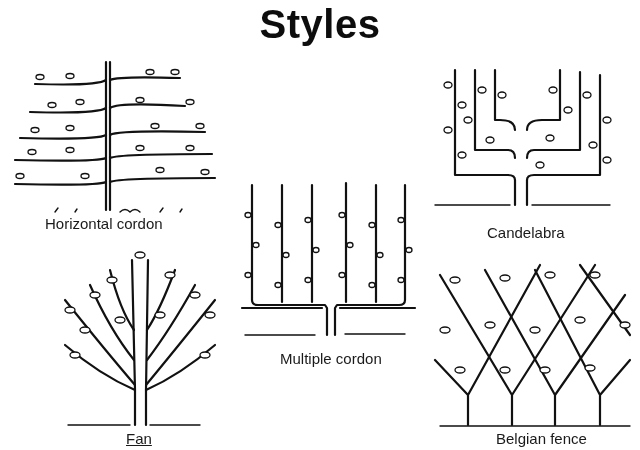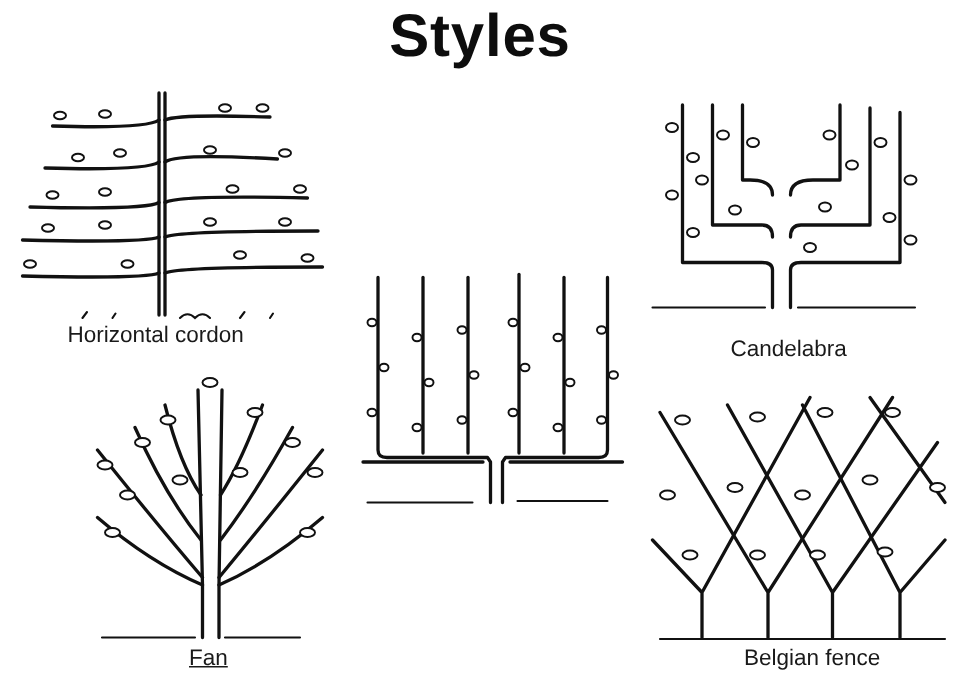--- a/index.html
+++ b/index.html
@@ -107,20 +107,21 @@
         <ellipse cx="112" cy="105" rx="3" ry="2.5"></ellipse>
       <ellipse cx="142" cy="55" rx="3" ry="2.5"></ellipse>
         <ellipse cx="150" cy="85" rx="3" ry="2.5"></ellipse>
         <ellipse cx="142" cy="115" rx="3" ry="2.5"></ellipse>
       <ellipse cx="171" cy="50" rx="3" ry="2.5"></ellipse>
         <ellipse cx="179" cy="80" rx="3" ry="2.5"></ellipse>
         <ellipse cx="171" cy="110" rx="3" ry="2.5"></ellipse>
     </g>
     <path class="thin" d="M15 165 L85 165 M115 164 L175 164"></path>
   </svg>
+  <div class="label" style="left:50px;top:180px;">Multiple cordon</div>
 </div>
 
 <div class="panel" style="left:50px;top:230px;width:190px;height:220px;">
   <svg width="190" height="220">
     <path class="stroke" d="M85 195 L85 160 L82 30 M96 195 L96 160 L98 30"></path>
     <path class="stroke" d="M85 155 Q55 120 15 70 M96 155 Q125 120 165 70"></path>
     <path class="stroke" d="M84 130 Q60 100 40 55 M97 130 Q120 100 145 55"></path>
     <path class="stroke" d="M84 100 Q70 80 60 40 M97 100 Q110 80 125 40"></path>
     <path class="stroke" d="M85 160 Q50 145 15 115 M96 160 Q130 145 165 115"></path>
     <g class="leaf">

